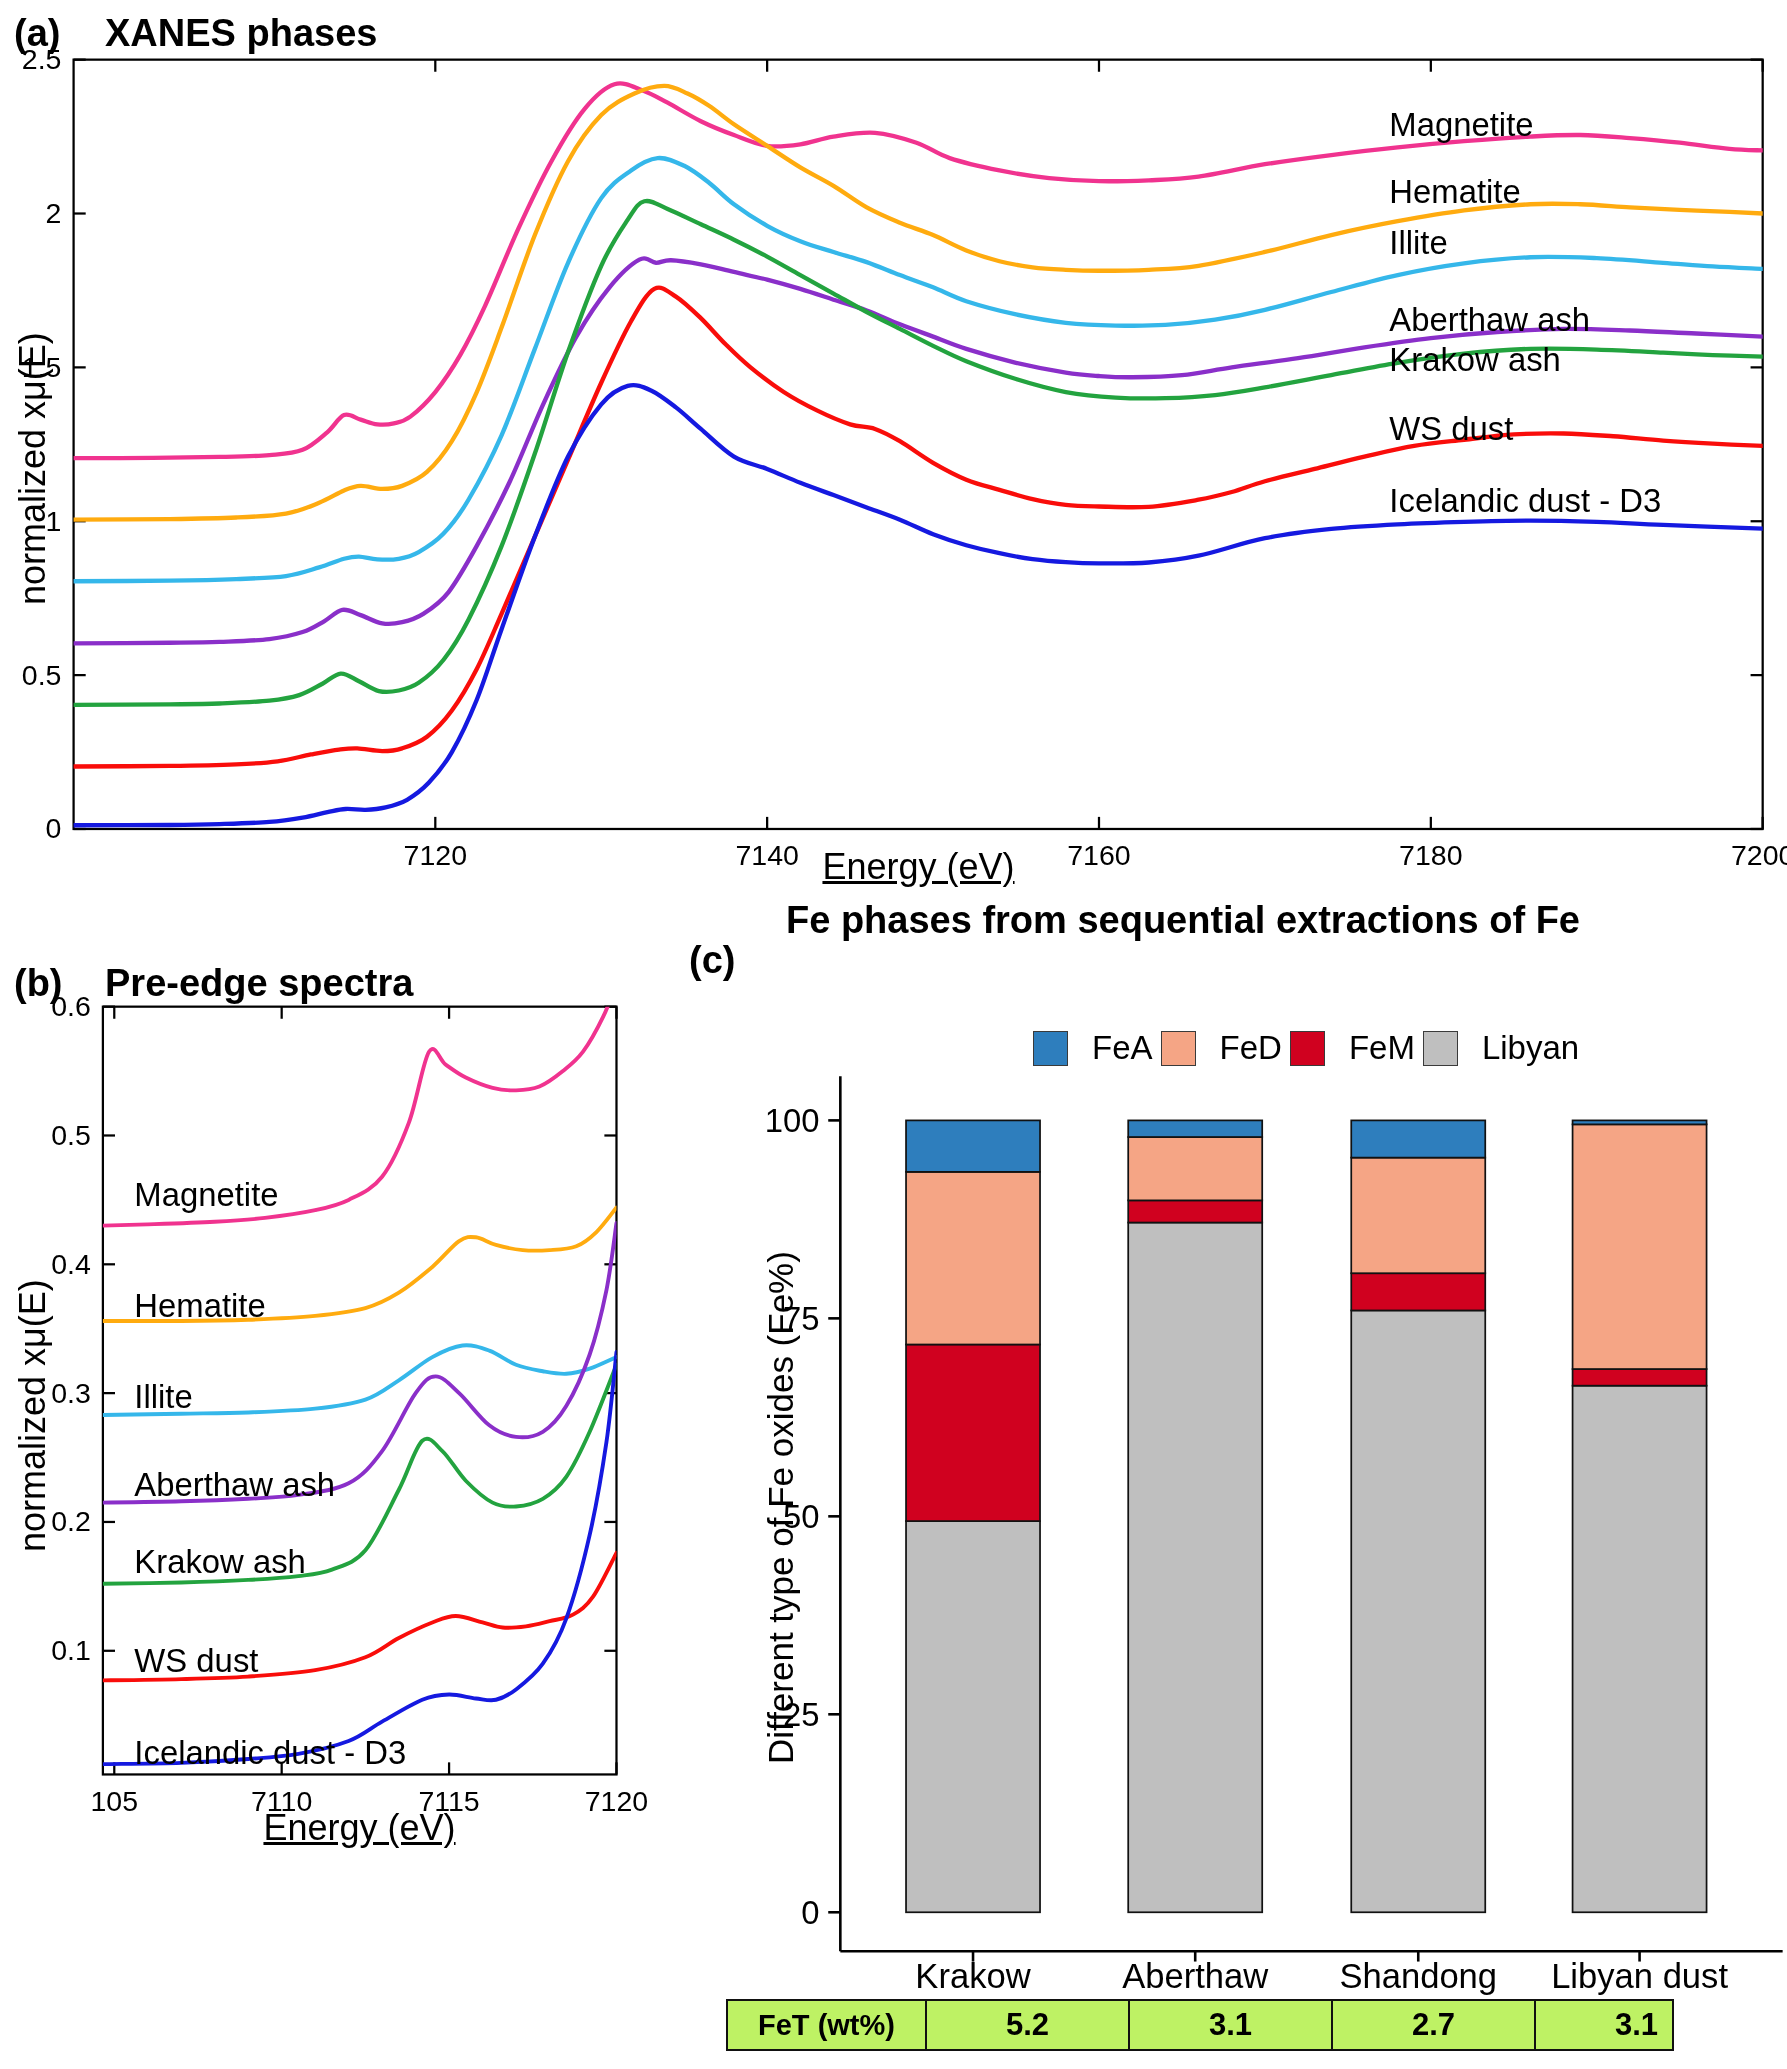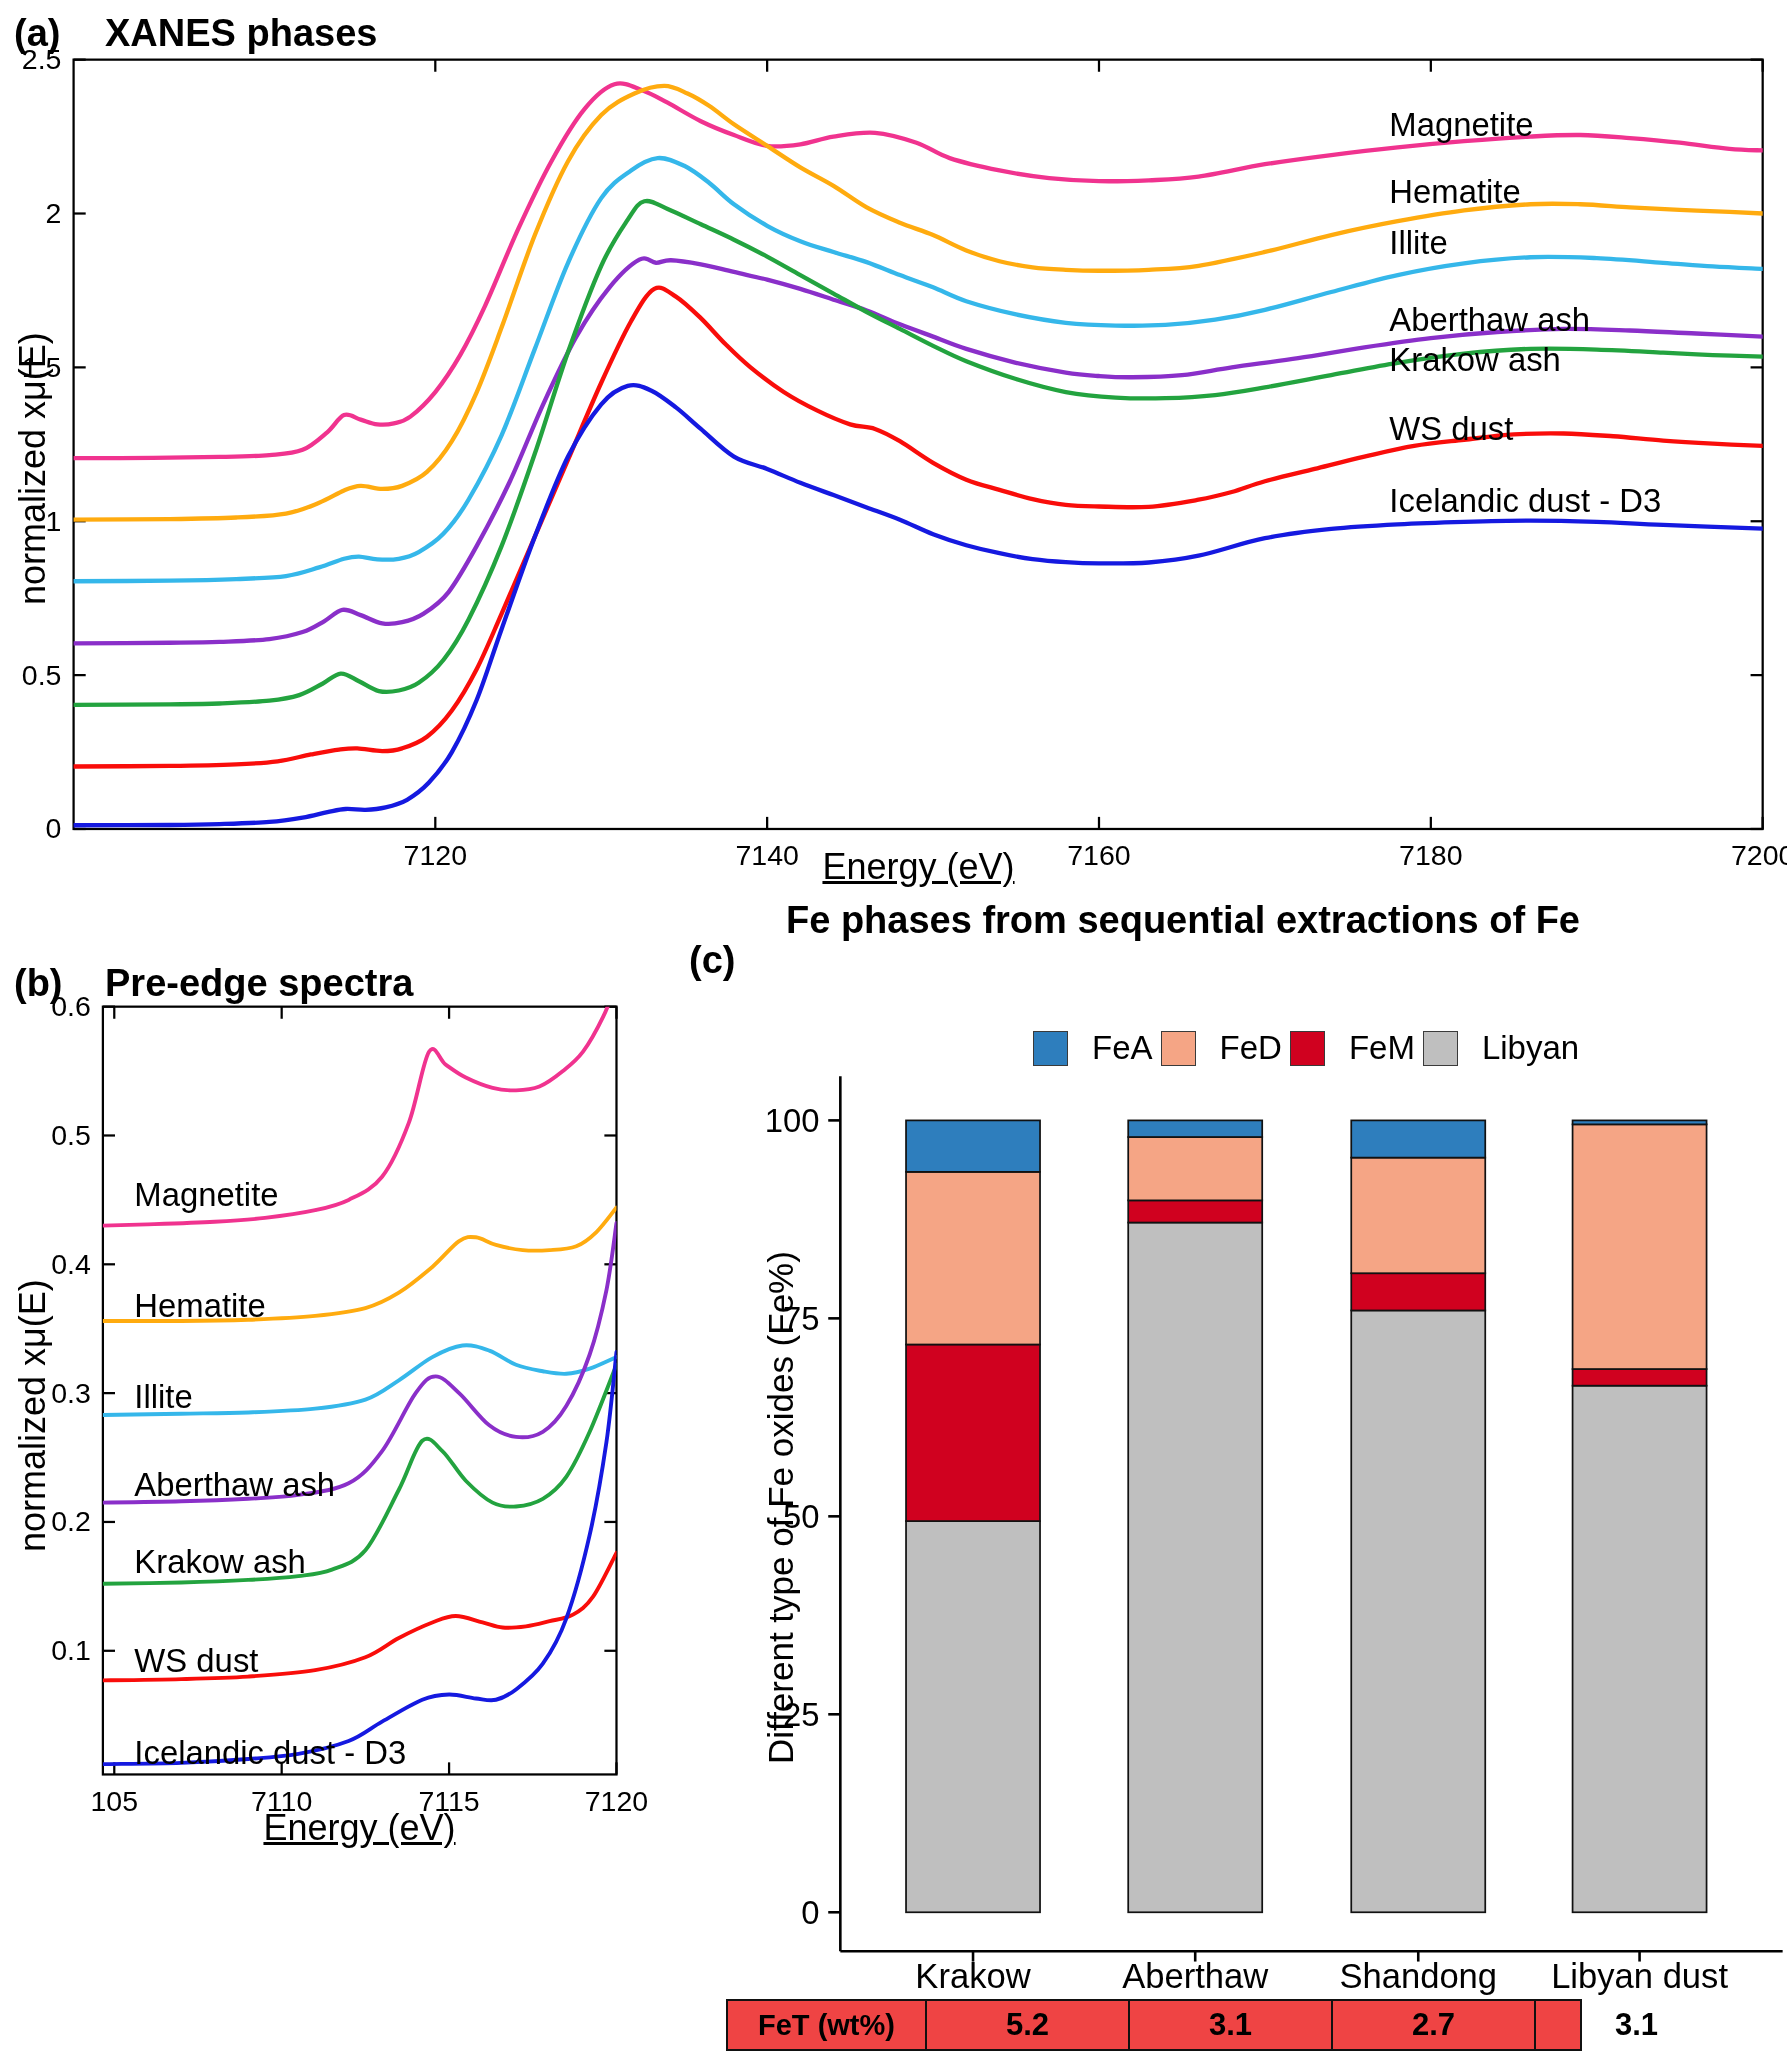--- a/index.html
+++ b/index.html
@@ -9,22 +9,22 @@
   .axis-label{position:absolute;font-size:36px;white-space:nowrap;}
   .vlabel{transform:rotate(-90deg);transform-origin:left top;}
   .xcenter{text-align:center;text-decoration:underline;}
   svg{position:absolute;left:0;top:0;overflow:visible;}
   
   #legend{position:absolute;left:1033px;top:1029px;display:flex;align-items:center;gap:8px;}
   .legend-item{display:flex;align-items:center;gap:24px;}
   .legend-swatch{width:35px;height:35px;border:1.7px solid #3a3a3a;box-sizing:border-box;}
   .legend-label{font-size:33px;}
   
-  #fet-table{position:absolute;left:726px;top:1999px;width:856px;height:52px;
-             display:flex;border:2.6px solid #111;box-sizing:border-box;background:#ef4444;text-align:center;}
+  #fet-table{position:absolute;left:726px;top:1999px;width:948px;height:52px;
+             display:flex;border:2.6px solid #111;box-sizing:border-box;background:#bef264;text-align:center;}
   .fet-cell{border-left:2.6px solid #111;flex:0 0 203px;display:flex;align-items:center;
             justify-content:center;font-weight:bold;font-size:31px;box-sizing:border-box;}
   .fet-cell:first-child{border-left:none;flex:0 0 197px;font-size:29px;}
 </style>
 </head>
 <body>
 
 <div id="fig">
 
   <div class="panel-title" style="left:14px;top:12px;">(a)</div>

